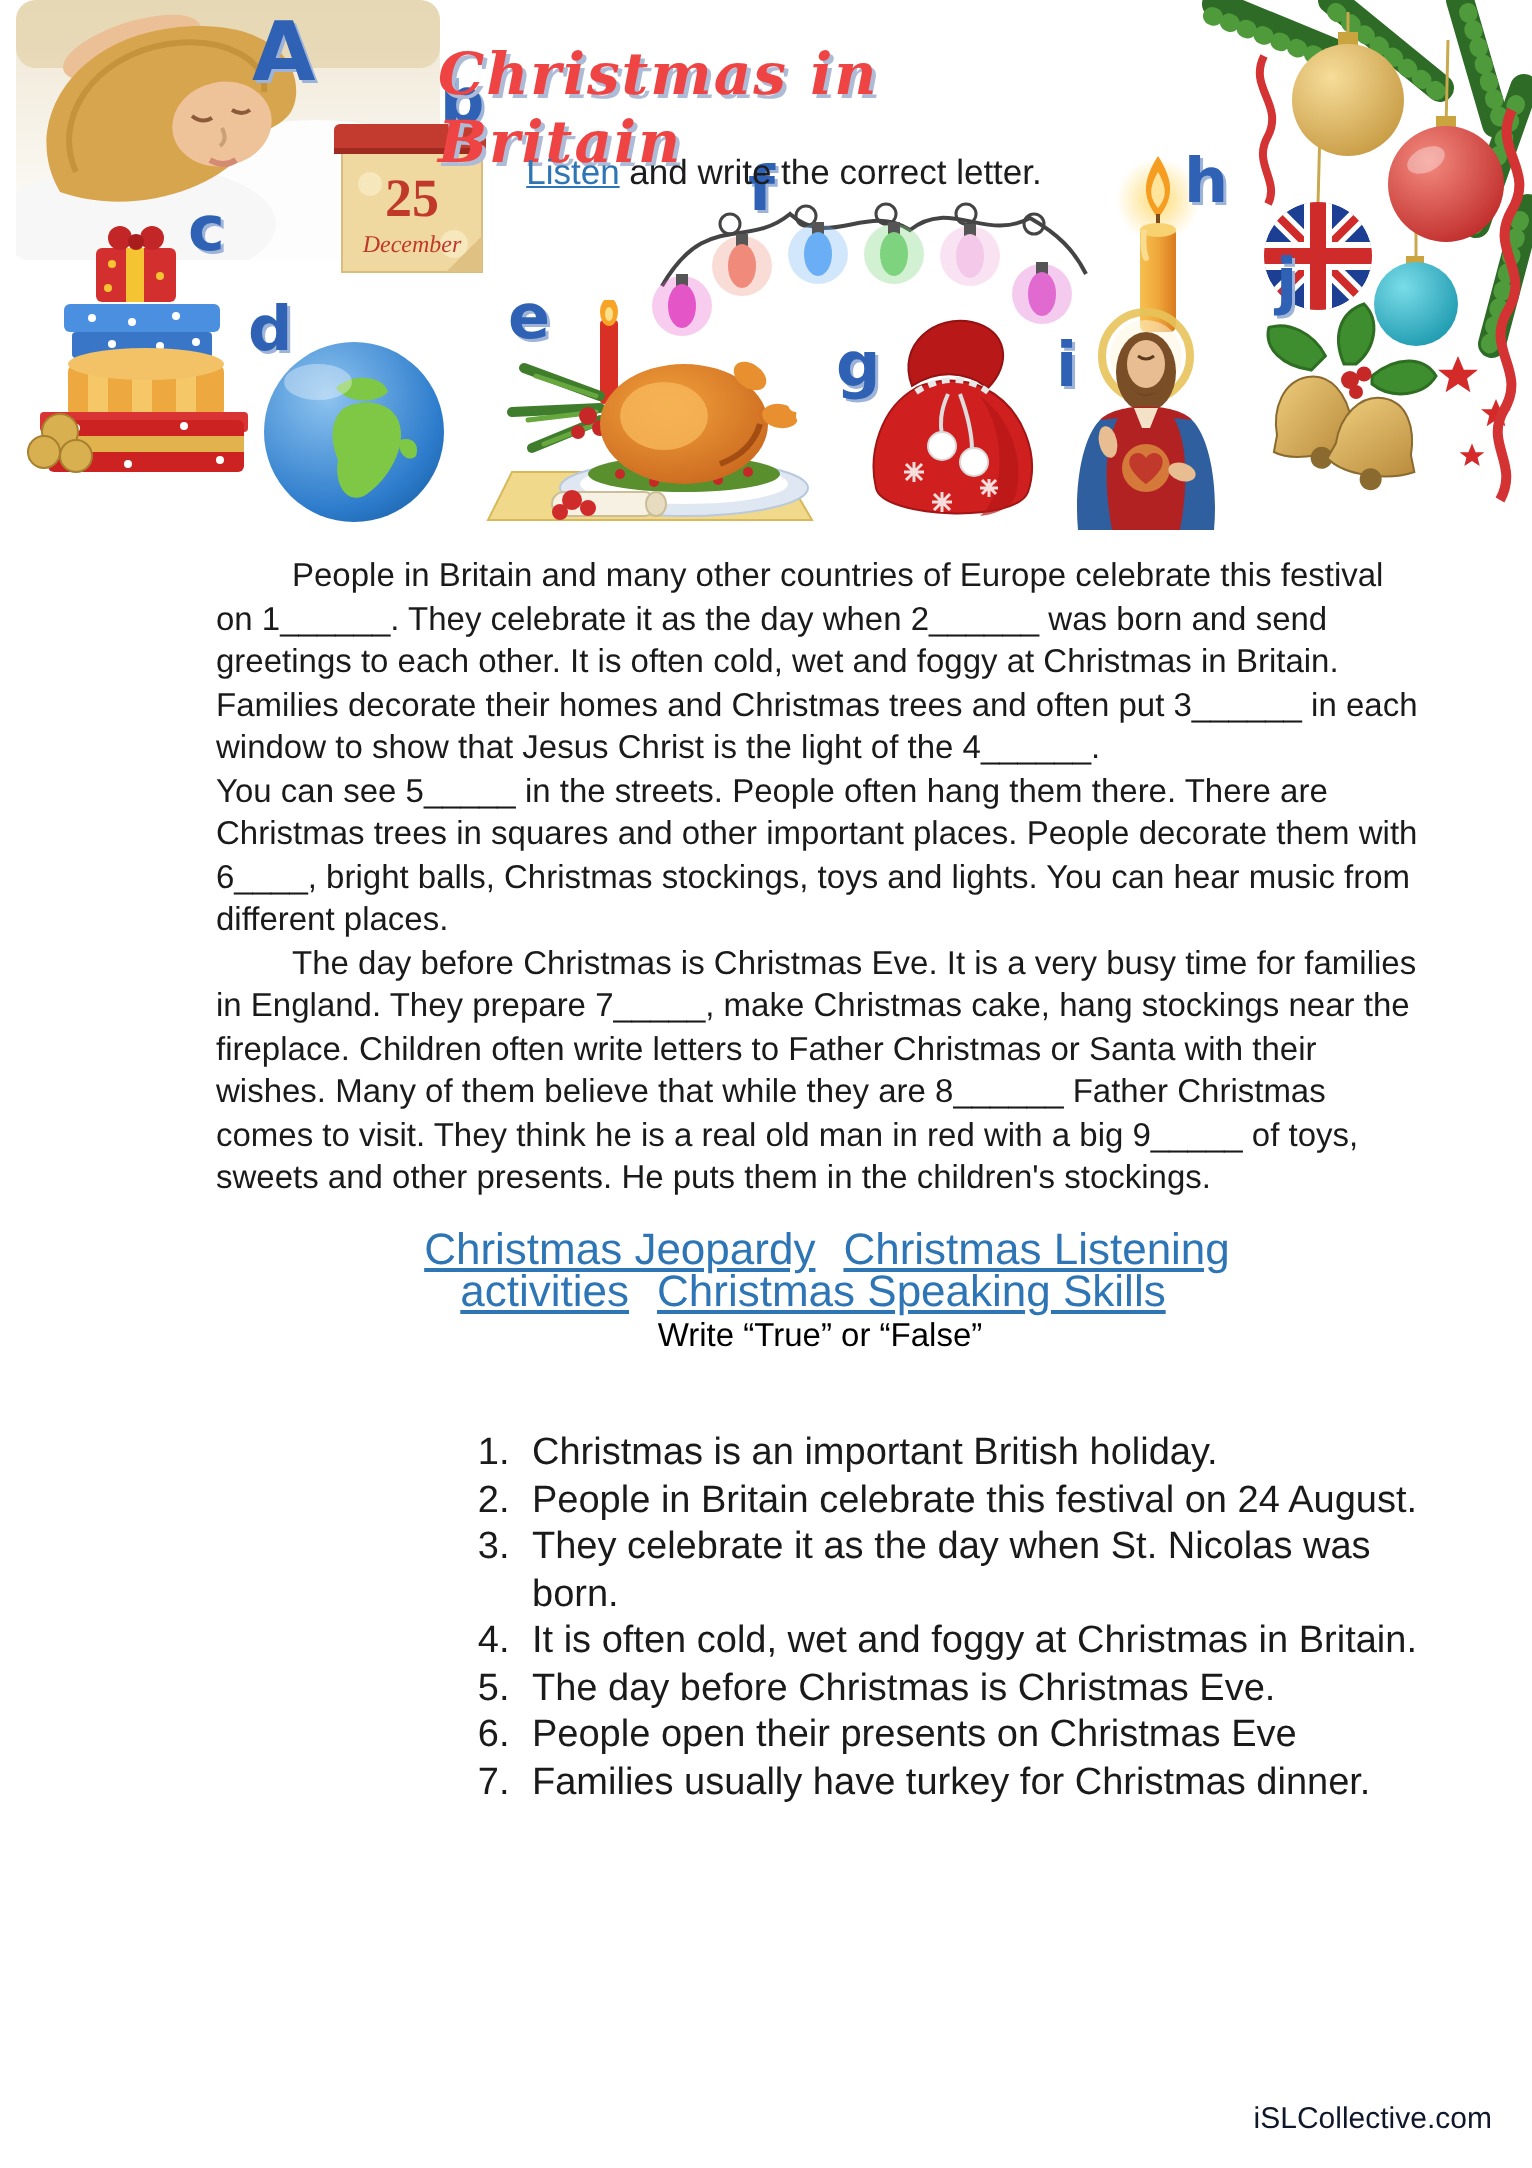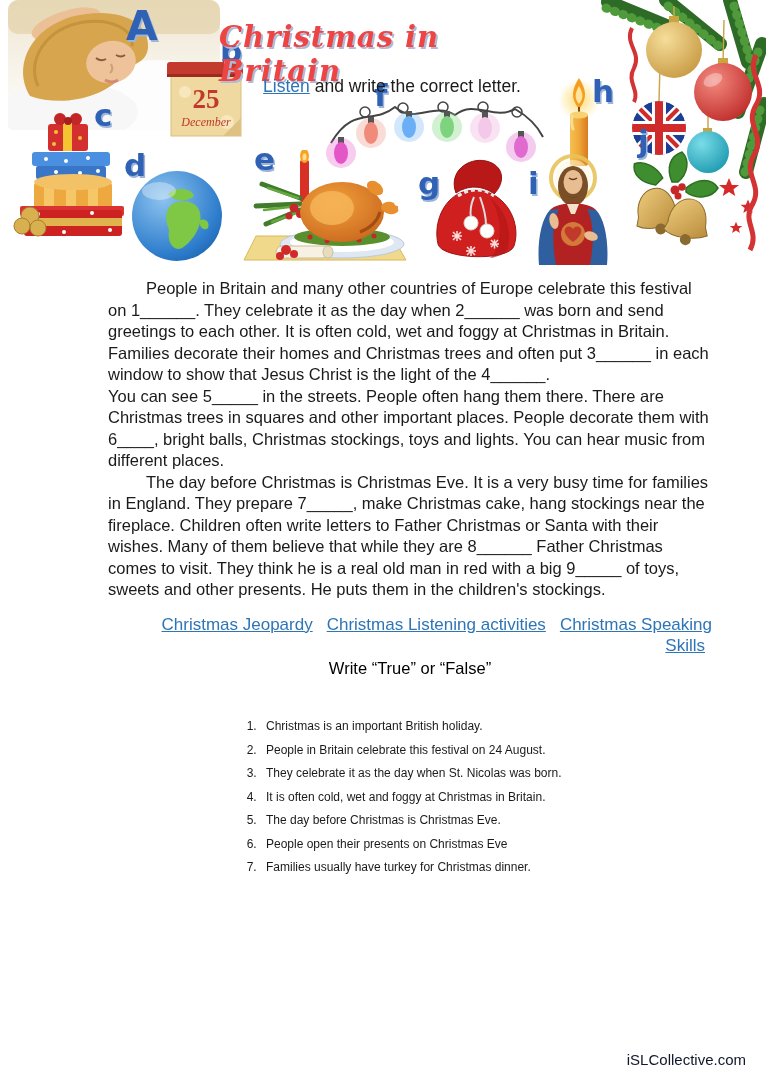--- a/index.html
+++ b/index.html
@@ -25,26 +25,26 @@
   }
   .subtitle {
     position:absolute; left:222px; top:76px; width:340px; z-index:6;
     text-align:center; font-size:17.5px; color:#1c1c1c;
   }
   .subtitle a { color:#2e75b6; text-decoration:underline; cursor:pointer; }
   .content { margin:10px 54px 0 108px; width:604px; font-size:16.5px; line-height:21.5px; }
   .content p { margin:0; }
   .content p.indent { text-indent:38px; }
   .content p.gap { }
-  .links-row { margin-top:13px; text-align:right; font-size:17px; }
+  .links-row { margin-top:13px; text-align:center; font-size:22px; }
   .links-row a { color:#2e75b6; text-decoration:underline; margin:0 7px; cursor:pointer; }
   .tf-heading { text-align:center; font-size:16.5px; margin-top:1px; color:#000000; }
   ol.statements {
     margin:36px 0 6px 0; padding-left:152px;
-    font-size:12px; line-height:23.5px;
+    font-size:19px; line-height:23.5px;
   }
   ol.statements li { padding-left:6px; }
   .footer {
     position:absolute; right:20px; bottom:16px;
     color:#0f172a; font-size:15px;
   }
 </style>
 </head>
 <body>
 

